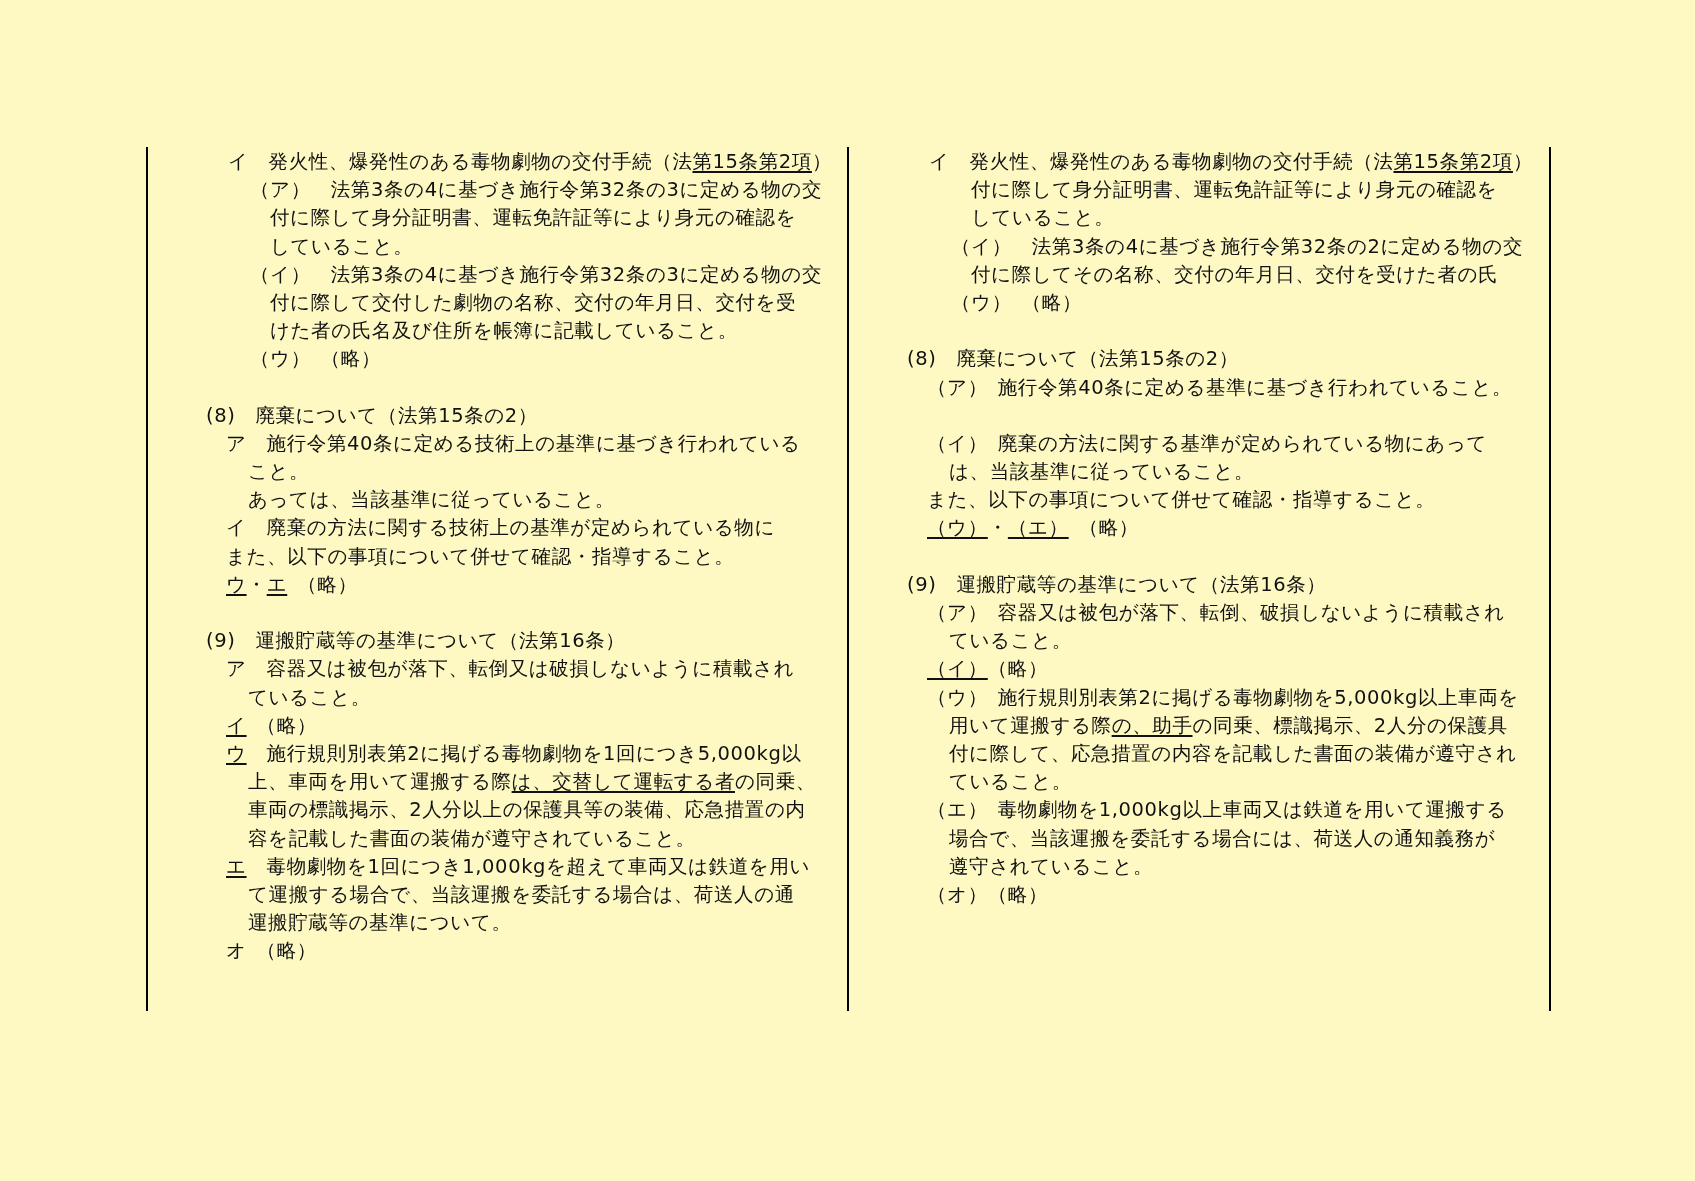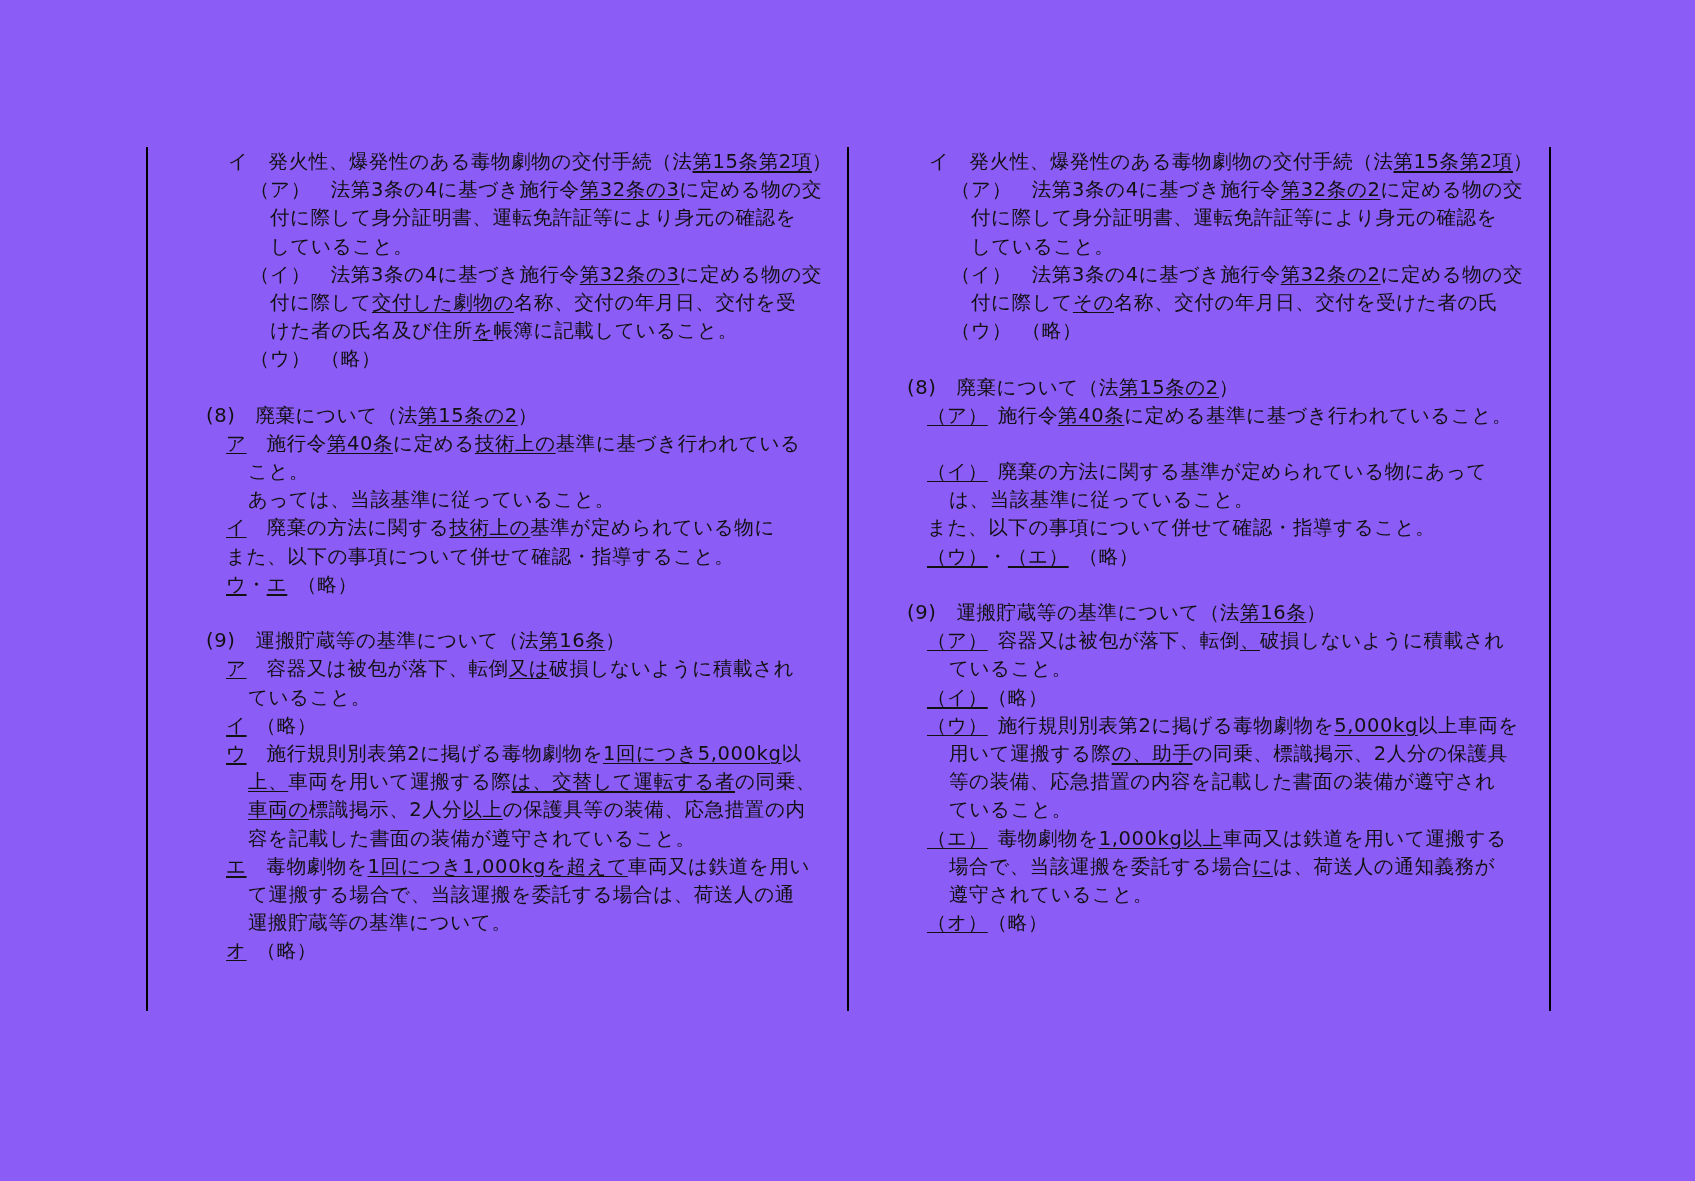--- a/index.html
+++ b/index.html
@@ -12,21 +12,21 @@
       height: 1181px;
       position: relative;
       overflow: hidden;
       font-family: "DejaVu Sans", "Liberation Sans", sans-serif;
       color: #111111;
     }
     .page {
       position: absolute;
       left: 0; top: 0;
       width: 1695px; height: 1181px;
-      background: #8b5cf6;
+      background: #fef9c3;
     }
     .vline {
       position: absolute;
       top: 147px;
       height: 864px;
       width: 2px;
       background: #000000;
     }
     .col {
       position: absolute;
@@ -36,21 +36,21 @@
       letter-spacing: 0.6px;
       white-space: nowrap;
     }
     .col-left { left: 150px; width: 690px; }
     .col-right { left: 851px; width: 690px; }
     .line {
       position: relative;
       height: 28.2px;
     }
     .blank { height: 28.2px; }
-    .u { text-decoration: underline; text-underline-offset: 3px; text-decoration-thickness: 1px; }
+    .u { text-underline-offset: 3px; text-decoration-thickness: 1px; }
     .uu { text-decoration: underline; text-underline-offset: 3px; text-decoration-thickness: 2px; }
     .gap { display: inline-block; width: 20px; }
     .gap-s { display: inline-block; width: 10px; }
   </style>
 </head>
 <body>
 
 <div class="page">
 
   <div class="vline" style="left:146px"></div>
@@ -125,23 +125,20 @@
     <div class="line" style="padding-left:98px">運搬貯蔵等の基準について。</div>
     <div class="line" style="padding-left:76px">
       <span class="u">オ</span><span class="gap-s"></span><span>（略）</span>
     </div>
   </div>
 
   <div class="col col-right">
     <div class="line" style="padding-left:78px">
       <span>イ</span><span class="gap"></span><span>発火性、爆発性のある毒物劇物の交付手続（法</span><span class="uu">第15条第2項</span><span>）</span>
     </div>
-    <div class="line" style="padding-left:100px">
-      <span>（ア）</span><span class="gap"></span><span>法第3条の4に基づき施行令</span><span class="u">第32条の2</span><span>に定める物の交</span>
-    </div>
     <div class="line" style="padding-left:120px">付に際して身分証明書、運転免許証等により身元の確認を</div>
     <div class="line" style="padding-left:120px">していること。</div>
     <div class="line" style="padding-left:100px">
       <span>（イ）</span><span class="gap"></span><span>法第3条の4に基づき施行令</span><span class="u">第32条の2</span><span>に定める物の交</span>
     </div>
     <div class="line" style="padding-left:120px">
       <span>付に際して</span><span class="u">その</span><span>名称、交付の年月日、交付を受けた者の氏</span>
     </div>
     <div class="line" style="padding-left:100px">
       <span>（ウ）</span><span class="gap-s"></span><span>（略）</span>
@@ -174,21 +171,21 @@
     <div class="line" style="padding-left:98px">ていること。</div>
     <div class="line" style="padding-left:76px">
       <span class="uu">（イ）</span><span>（略）</span>
     </div>
     <div class="line" style="padding-left:76px">
       <span class="u">（ウ）</span><span class="gap-s"></span><span>施行規則別表第2に掲げる毒物劇物を</span><span class="u">5,000kg</span><span>以上車両を</span>
     </div>
     <div class="line" style="padding-left:98px">
       <span>用いて運搬する際</span><span class="uu">の、助手</span><span>の同乗、標識掲示、2人分の保護具</span>
     </div>
-    <div class="line" style="padding-left:98px">等の装備、応急措置の内容を記載した書面の装備が遵守され</div>
+    <div class="line" style="padding-left:98px">付に際して、応急措置の内容を記載した書面の装備が遵守され</div>
     <div class="line" style="padding-left:98px">ていること。</div>
     <div class="line" style="padding-left:76px">
       <span class="u">（エ）</span><span class="gap-s"></span><span>毒物劇物を</span><span class="u">1,000kg以上</span><span>車両又は鉄道を用いて運搬する</span>
     </div>
     <div class="line" style="padding-left:98px">
       <span>場合で、当該運搬を委託する場合</span><span class="u">に</span><span>は、荷送人の通知義務が</span>
     </div>
     <div class="line" style="padding-left:98px">遵守されていること。</div>
     <div class="line" style="padding-left:76px">
       <span class="u">（オ）</span><span>（略）</span>

